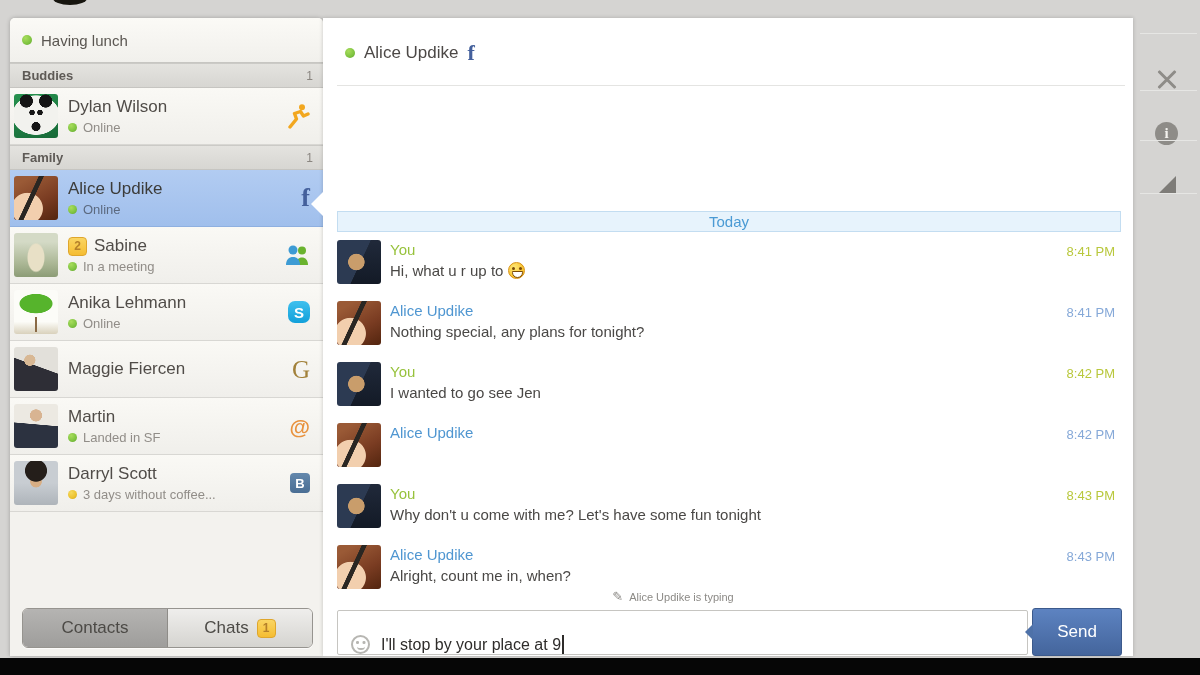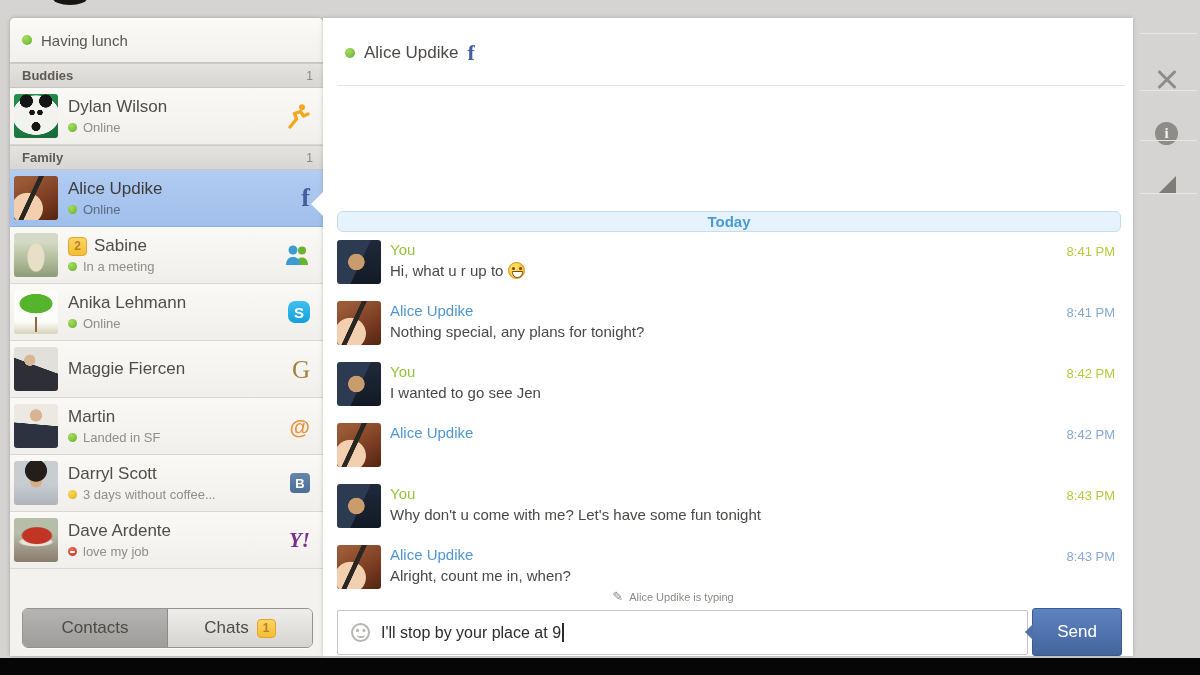--- a/index.html
+++ b/index.html
@@ -114,23 +114,23 @@
   .chat { position:absolute; left:323px; top:18px; width:810px; height:638px; background:#fff;
           box-shadow:0 0 4px rgba(0,0,0,.2); }
   .chat-notch { position:absolute; left:-12px; top:173px; width:0; height:0;
                 border-top:13px solid transparent; border-bottom:13px solid transparent;
                 border-right:13px solid #fff; }
   .chat-header { position:absolute; left:22px; top:24px; display:flex; align-items:center; gap:9px; }
   .chat-header .name { font-size:17px; color:#4c4846; }
   .chat-hdiv { position:absolute; left:14px; right:8px; top:67px; height:1px; background:#e4e4e2; }
 
   .today-bar { position:absolute; left:14px; right:12px; top:193px; height:21px;
-               background:#e7f3fc; border:1px solid #c3ddf1; border-radius:6px;
+               background:#e7f3fc; border:1px solid #c3ddf1; border-radius:0;
                display:flex; align-items:center; justify-content:center;
-               font-size:15px; color:#4a9ad4;font-weight:bold; }
+               font-size:15px; color:#4a9ad4; }
 
   .msg { position:absolute; left:14px; right:0; height:58px; }
   .msg .av { position:absolute; left:0; top:0; }
   .m-name { position:absolute; left:53px; top:1px; font-size:15px; }
   .m-line { position:absolute; left:53px; top:22px; display:flex; align-items:center; gap:5px;
             font-size:15px; color:#4a4846; white-space:nowrap; }
   .m-time { position:absolute; right:18px; top:4px; font-size:13px; }
   .from-me .m-name { color:#97c23c; }
   .from-them .m-name { color:#4f96d1; }
   .from-me .m-time { color:#b9c83d; }
@@ -143,21 +143,21 @@
                    background:#7a4a08; border-radius:50%; box-shadow:7px 0 0 #7a4a08; }
   .emoji::after { content:""; position:absolute; left:2.5px; top:8px; width:9px; height:4.5px;
                   background:#fff; border:1px solid #7a4a08; border-radius:0 0 9px 9px; }
 
   .typing { position:absolute; left:0; right:110px; top:572px; display:flex; align-items:center;
             justify-content:center; gap:6px; font-size:11px; color:#8c8a86; }
   .pencil { font-size:13px; color:#8c8a86; line-height:1; }
 
   .input-box { position:absolute; left:14px; top:592px; width:691px; height:45px;
                background:#fff; border:1px solid #c6c5c1; border-radius:2px;
-               display:flex; align-items:center; padding-left:13px; cursor:text; }
+               display:flex; align-items:flex-end; padding-left:13px; cursor:text; }
   .smiley { position:relative; width:19px; height:19px; border:2px solid #b7b6b2; border-radius:50%;
             margin-right:11px; flex-shrink:0; }
   .smiley::before { content:""; position:absolute; left:3px; top:4px; width:2.5px; height:2.5px;
                     background:#b7b6b2; border-radius:50%; box-shadow:6.5px 0 0 #b7b6b2; }
   .smiley::after { content:""; position:absolute; left:3.5px; top:6px; width:8px; height:5px;
                    border-bottom:2px solid #b7b6b2; border-radius:50%; }
   .input-text { font-size:16px; color:#2e2c2a; white-space:nowrap; }
   .caret { display:inline-block; width:1.5px; height:19px; background:#2e2c2a; margin-left:1px; vertical-align:-4px; }
 
   .send-btn { position:absolute; left:709px; top:590px; width:90px; height:48px;
@@ -294,31 +294,20 @@
       <div class="c-info">
         <div class="c-name">Darryl Scott</div>
         <div class="c-status">
             <span class="dot dot-sm y"></span>
             <span>3 days without coffee...</span>
           </div>
       </div>
       <div class="c-net sq-icon net-vk">B</div>
     </div>
 
-    <div class="contact">
-      <div class="av av-dave"></div>
-      <div class="c-info">
-        <div class="c-name">Dave Ardente</div>
-        <div class="c-status">
-            <span class="dot dot-sm r"></span>
-            <span>love my job</span>
-          </div>
-      </div>
-      <div class="c-net net-yahoo">Y!</div>
-    </div>
 
     <div class="tabbar">
       <div class="tab tab-contacts">
         <span>Contacts</span>
       </div>
       <div class="tab tab-chats">
         <span>Chats</span>
         <span class="badge">1</span>
       </div>
     </div>

